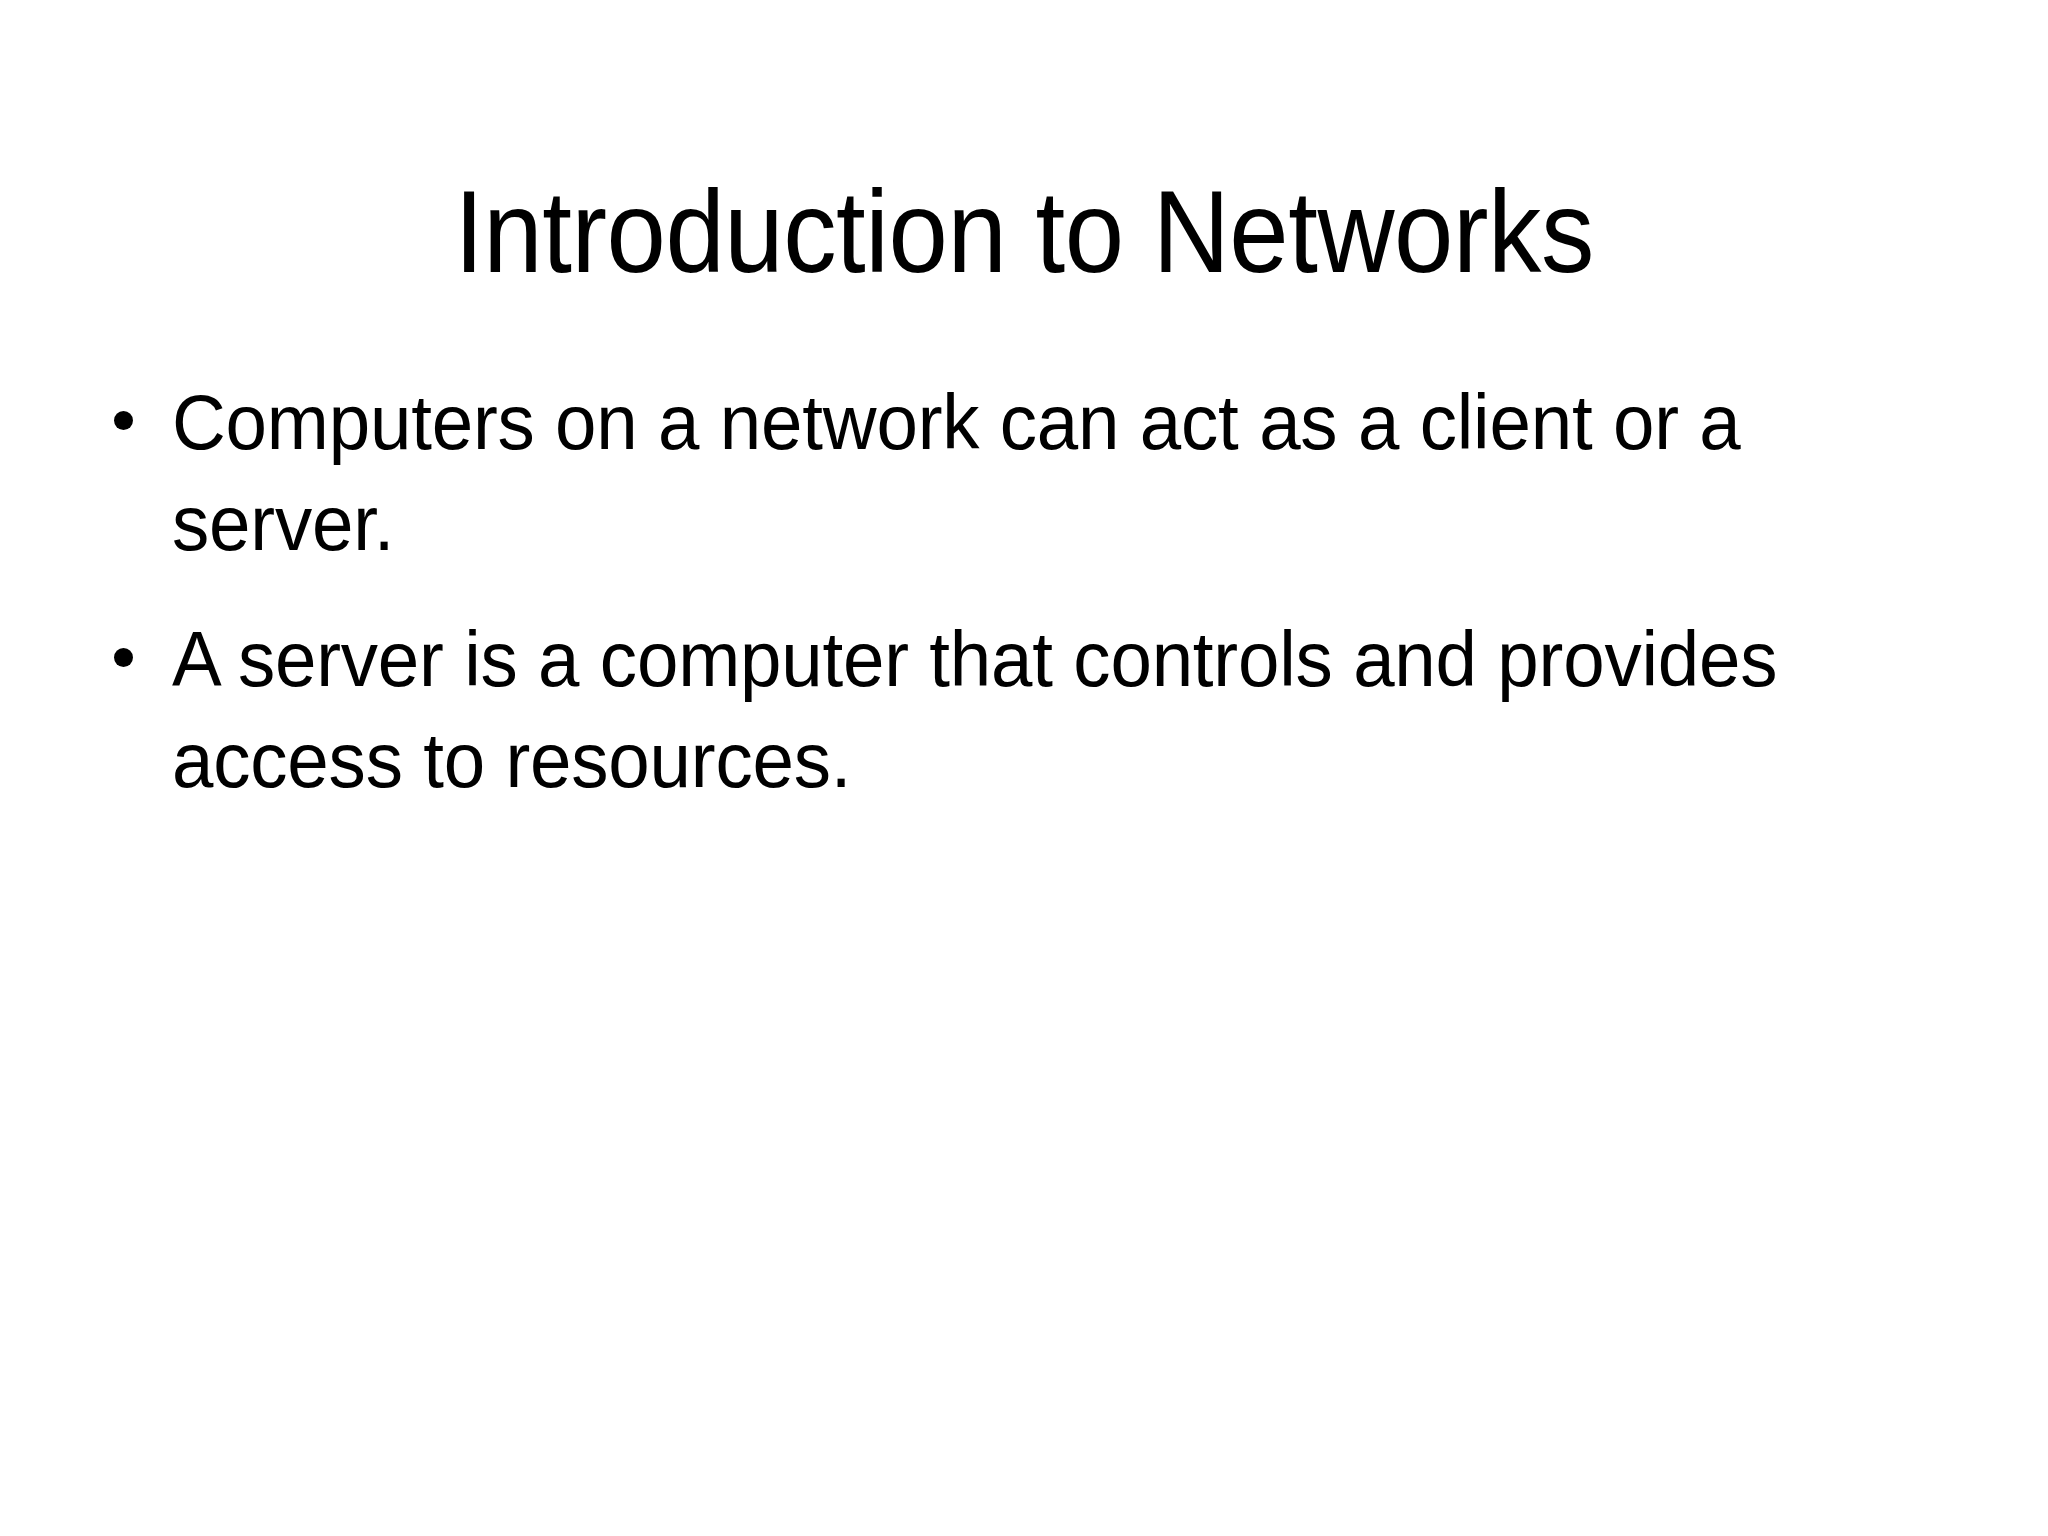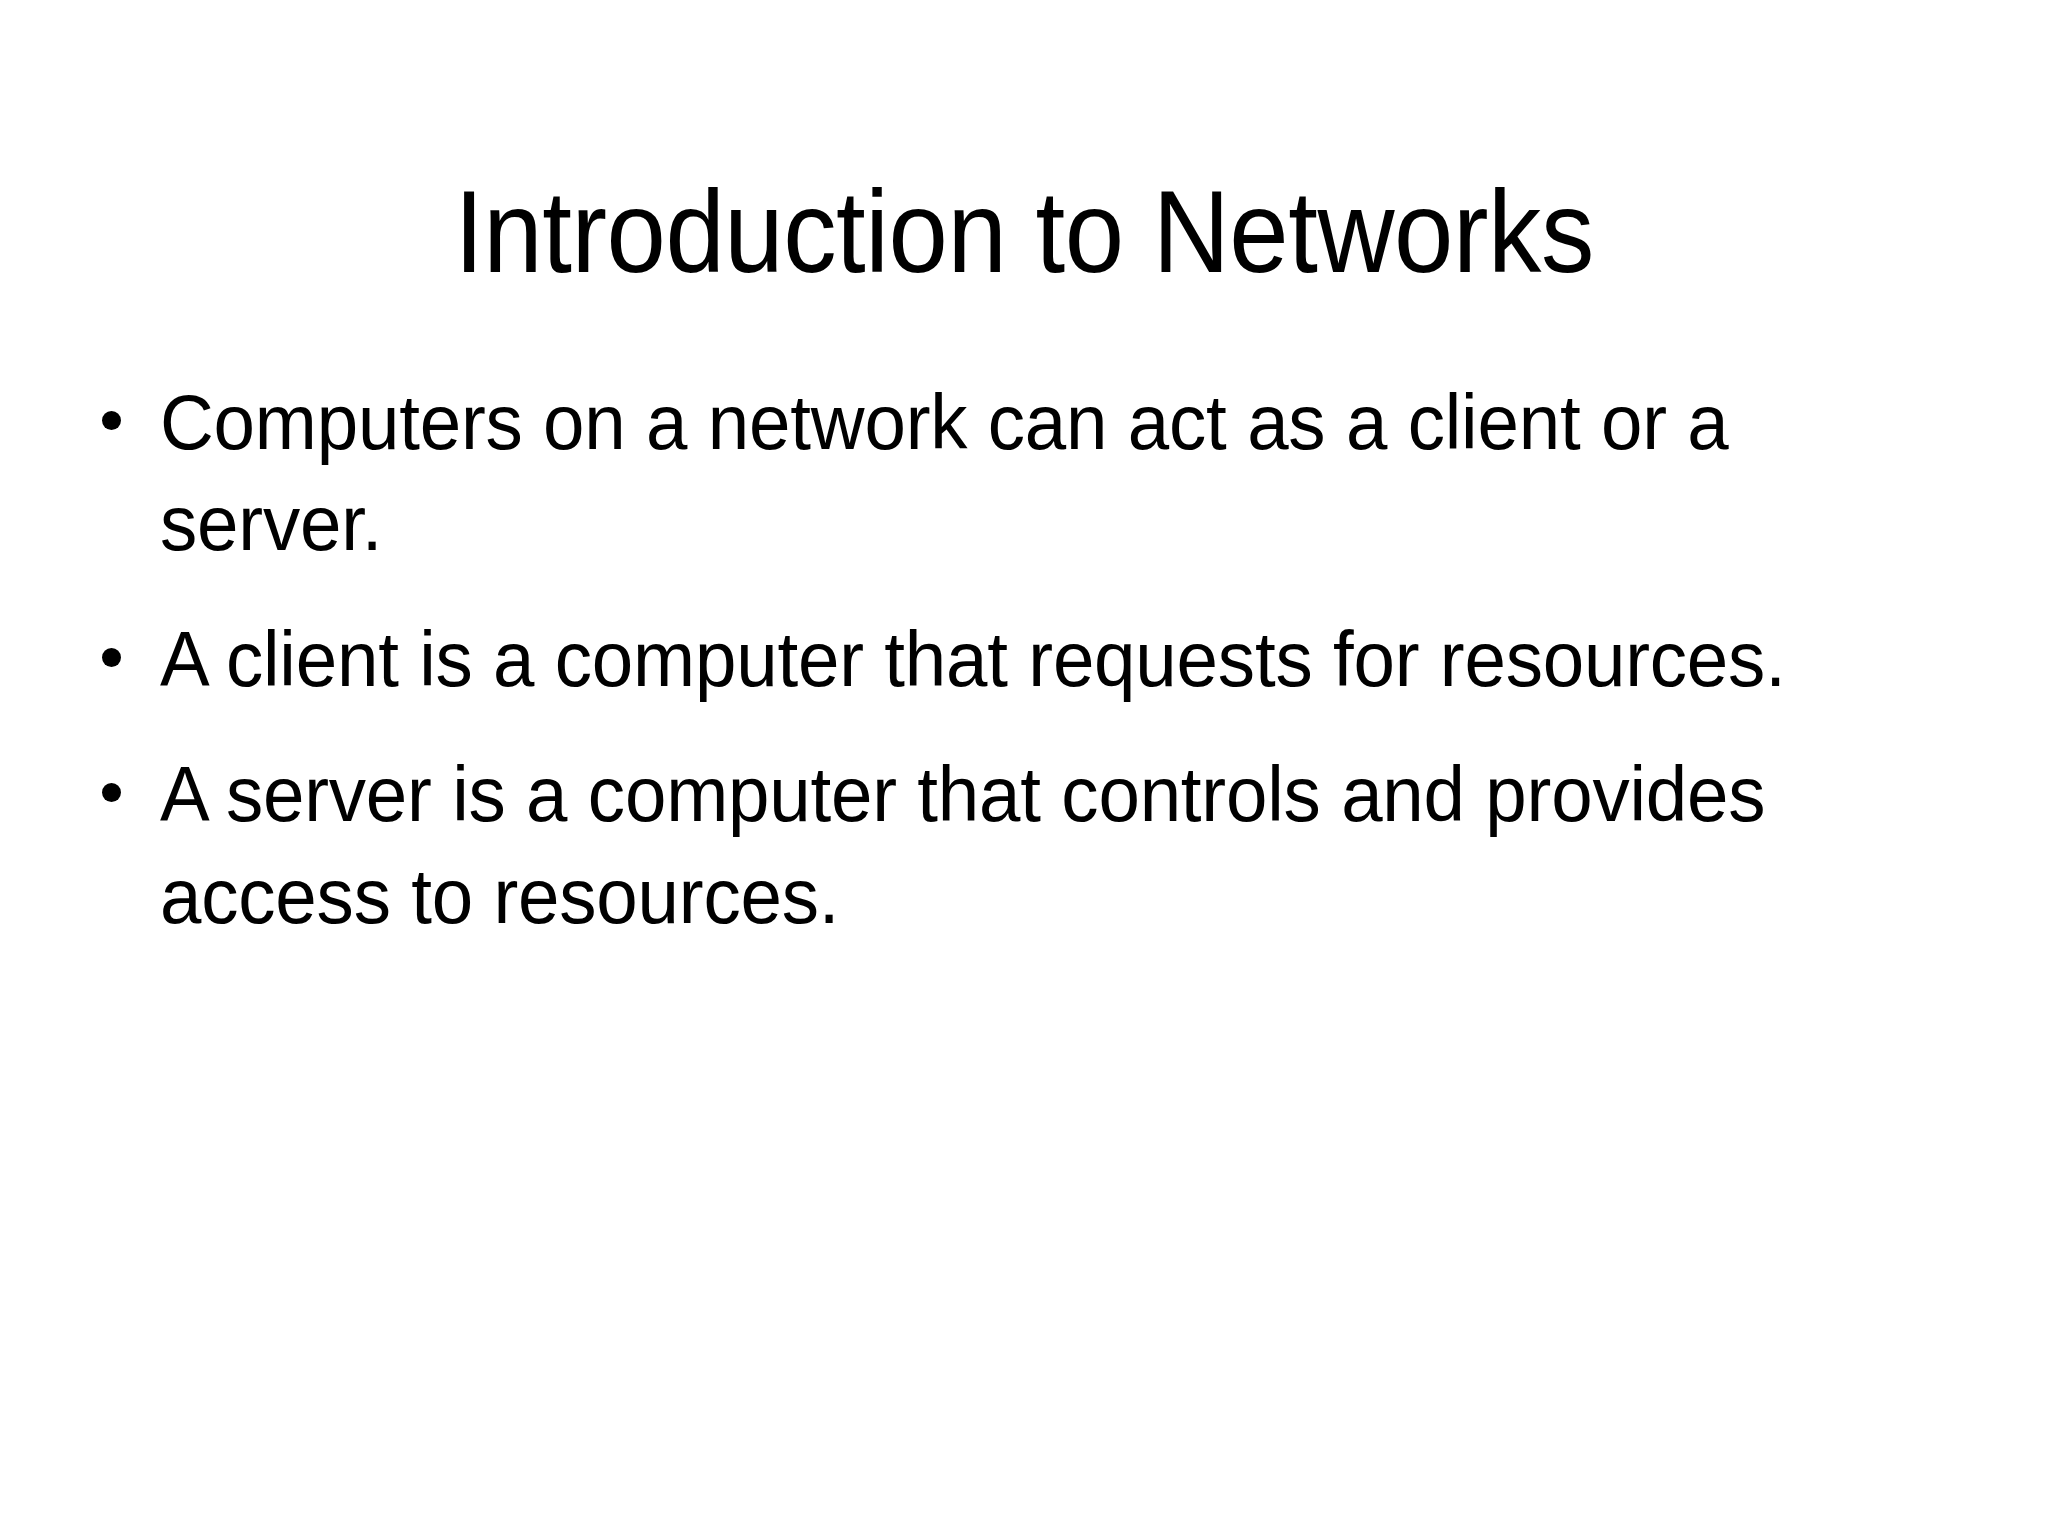--- a/index.html
+++ b/index.html
@@ -38,21 +38,21 @@
     letter-spacing: -0.5px;
     color: #000000;
     white-space: nowrap;
     transform: scaleX(0.92);
     transform-origin: 50% 0;
   }
 
   
   .body-list {
     position: absolute;
-    left: 88px;
+    left: 100px;
     top: 372px;
     width: 1880px;
     margin: 0;
     padding: 0;
     list-style: none;
   }
 
   .bullet-item {
     position: relative;
     padding-left: 72px;
@@ -92,24 +92,20 @@
 
   <h1 class="slide-title">Introduction to Networks</h1>
 
   <ul class="body-list">
 
     <li class="bullet-item">
       <span class="bullet-marker"></span>
       <span class="bullet-text">Computers on a network can act as a client or a server.</span>
     </li>
 
-    <li class="bullet-item">
-      <span class="bullet-marker"></span>
-      <span class="bullet-text">A client is a computer that requests for resources.</span>
-    </li>
 
     <li class="bullet-item">
       <span class="bullet-marker"></span>
       <span class="bullet-text">A server is a computer that controls and provides access to resources.</span>
     </li>
 
   </ul>
 
 </div>
 

